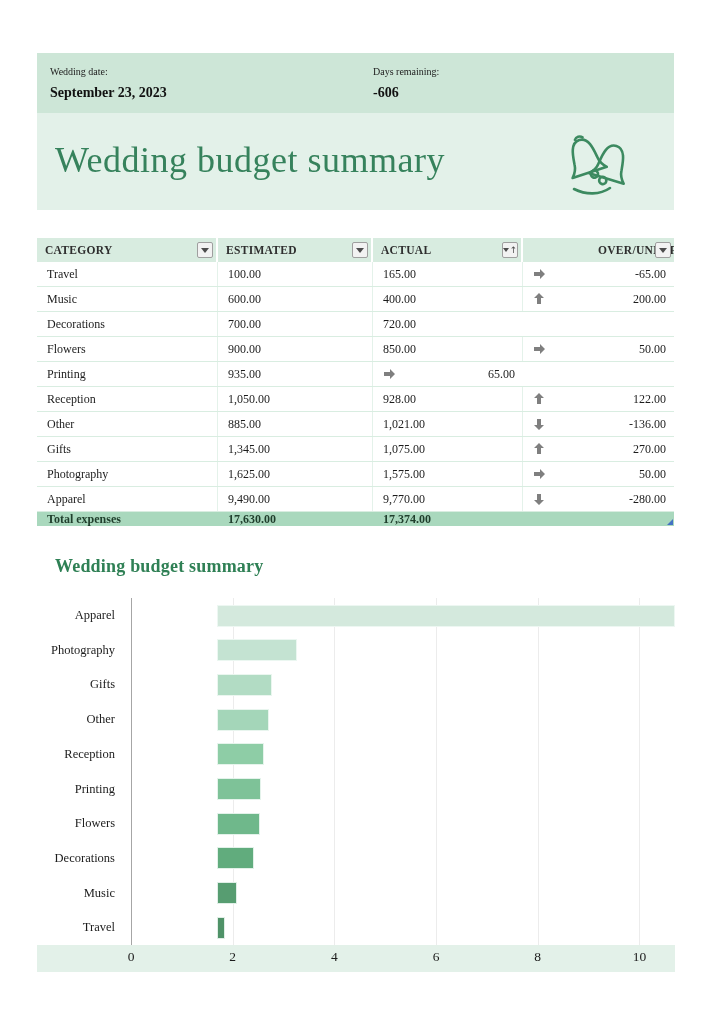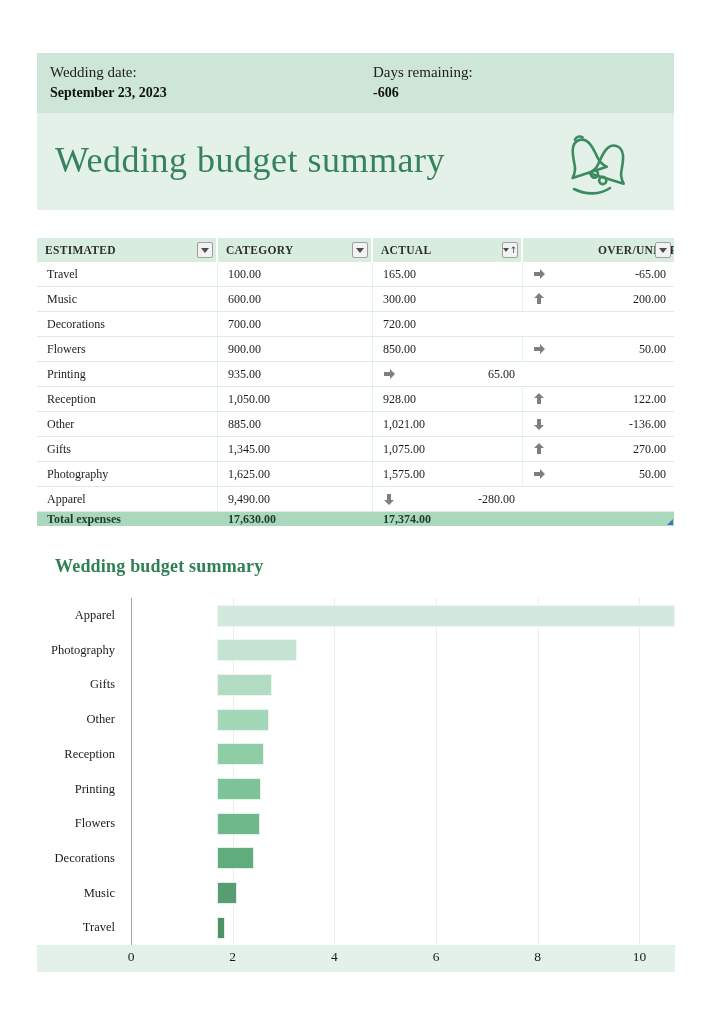--- a/index.html
+++ b/index.html
@@ -5,21 +5,21 @@
   * { margin:0; padding:0; box-sizing:border-box; }
   html,body { background:#ffffff; }
   body { font-family:"Liberation Serif","DejaVu Serif",serif; }
   .page { position:relative; width:717px; height:1024px; background:#fff; overflow:hidden; }
 
   
   .band1 { position:absolute; left:37px; top:53px; width:637px; height:60px; background:#cde6d7; }
   .hcol { position:absolute; top:9px; }
   .hcol.c1 { left:13px; }
   .hcol.c2 { left:336px; }
-  .hlabel { font-size:15px; color:#222; line-height:20px; }
+  .hlabel { font-size:10px; color:#222; line-height:20px; }
   .hvalue { font-size:14px; font-weight:bold; color:#111; line-height:21px; }
 
   
   .band2 { position:absolute; left:37px; top:113px; width:637px; height:97px; background:#e3f1e9; }
   .doc-title { position:absolute; left:18px; top:26px; font-size:36px; font-weight:400; color:#36825c; letter-spacing:.5px; }
   .bells { position:absolute; right:30px; top:16px; }
 
   
   .btable { position:absolute; left:37px; top:238px; width:637px; }
   .thead { display:grid; grid-template-columns:181px 155px 150px 151px; column-gap:0; height:24px; }
@@ -84,27 +84,27 @@
           <circle cx="-3" cy="15" r="3.6"></circle>
         </g>
         <path d="M22,60 C34,66 48,66 58,59"></path>
       </svg>
     </span>
   </div>
 
   <div class="btable">
     <div class="thead">
       <div class="th">
-        <span class="lbl">ESTIMATED</span>
+        <span class="lbl">CATEGORY</span>
         <span class="fbtn">
             <span class="tri"></span>
           </span>
       </div>
       <div class="th">
-        <span class="lbl">CATEGORY</span>
+        <span class="lbl">ESTIMATED</span>
         <span class="fbtn">
             <span class="tri"></span>
           </span>
       </div>
       <div class="th">
         <span class="lbl">ACTUAL</span>
         <span class="fbtn sorted">
             <span class="tri"></span>
             <span class="sarr">↑</span>
           </span>
@@ -127,21 +127,21 @@
               <svg width="12" height="12" viewBox="0 0 12 12">
                 <path d="M1 4 h6 v-3 l5 5 -5 5 v-3 h-6 z" fill="#7f7f7f"></path>
               </svg>
             </span>
             <span>-65.00</span>
           </div>
         </div>
         <div class="trow">
           <div class="td">Music</div>
           <div class="td">600.00</div>
-          <div class="td">300.00</div>
+          <div class="td">400.00</div>
           <div class="td over">
             <span class="ind">
               <svg width="12" height="12" viewBox="0 0 12 12">
                 <path d="M6 0 l5 5 h-3 v6 h-4 v-6 h-3 z" fill="#7f7f7f"></path>
               </svg>
             </span>
             <span>200.00</span>
           </div>
         </div>
         <div class="trow">
@@ -222,20 +222,21 @@
               <svg width="12" height="12" viewBox="0 0 12 12">
                 <path d="M1 4 h6 v-3 l5 5 -5 5 v-3 h-6 z" fill="#7f7f7f"></path>
               </svg>
             </span>
             <span>50.00</span>
           </div>
         </div>
         <div class="trow">
           <div class="td">Apparel</div>
           <div class="td">9,490.00</div>
+          <div class="td">9,770.00</div>
           <div class="td over">
             <span class="ind">
               <svg width="12" height="12" viewBox="0 0 12 12">
                 <path d="M6 12 l-5 -5 h3 v-6 h4 v6 h3 z" fill="#7f7f7f"></path>
               </svg>
             </span>
             <span>-280.00</span>
           </div>
         </div>
       </div>

